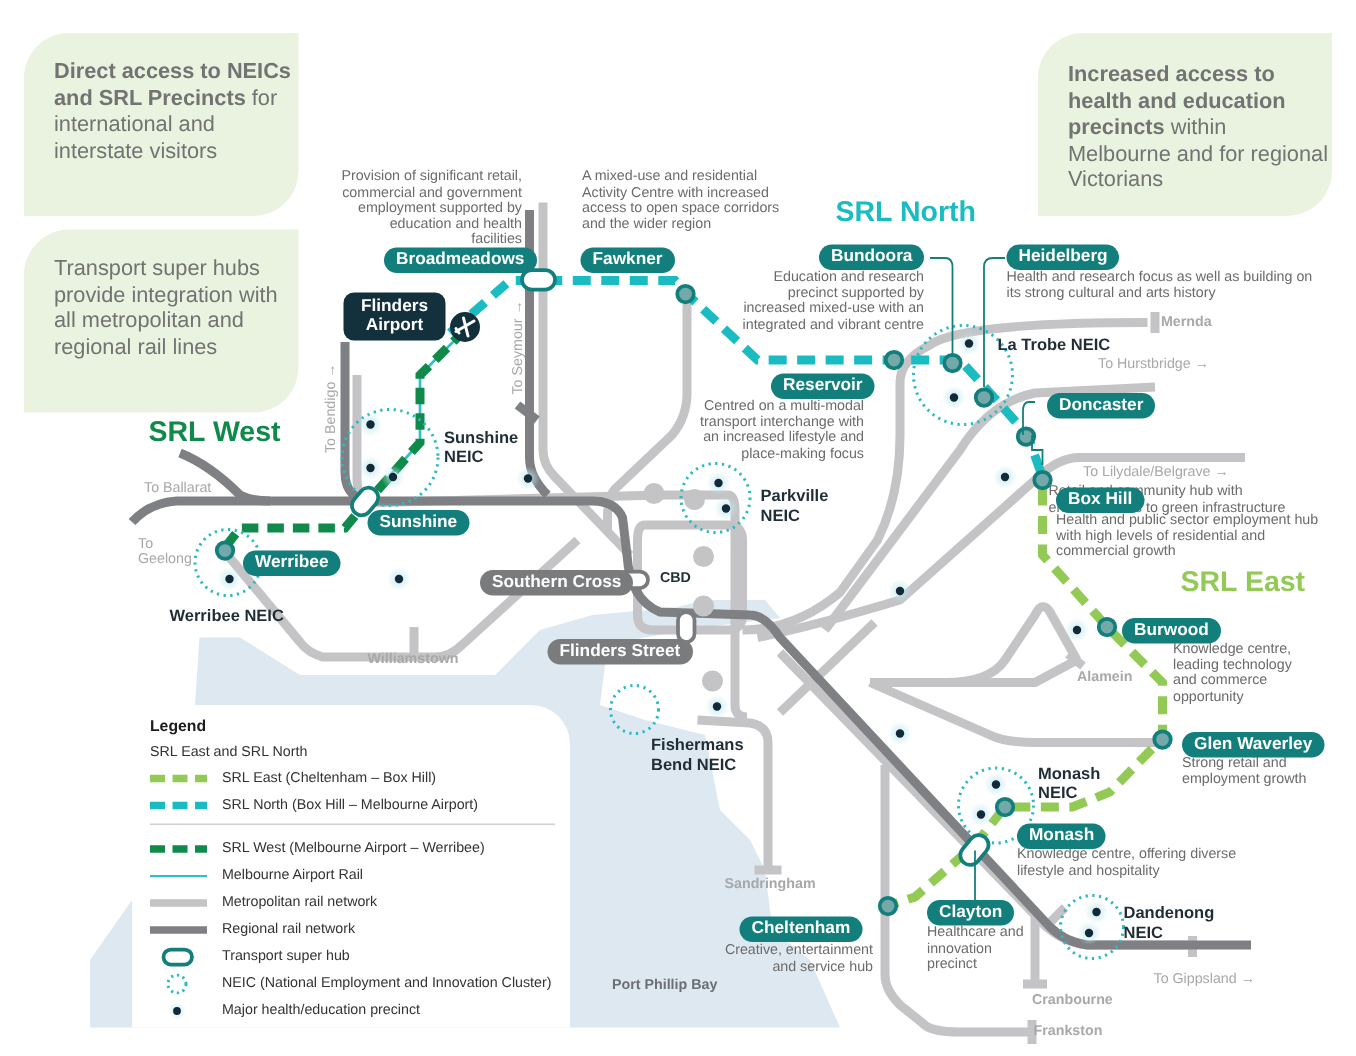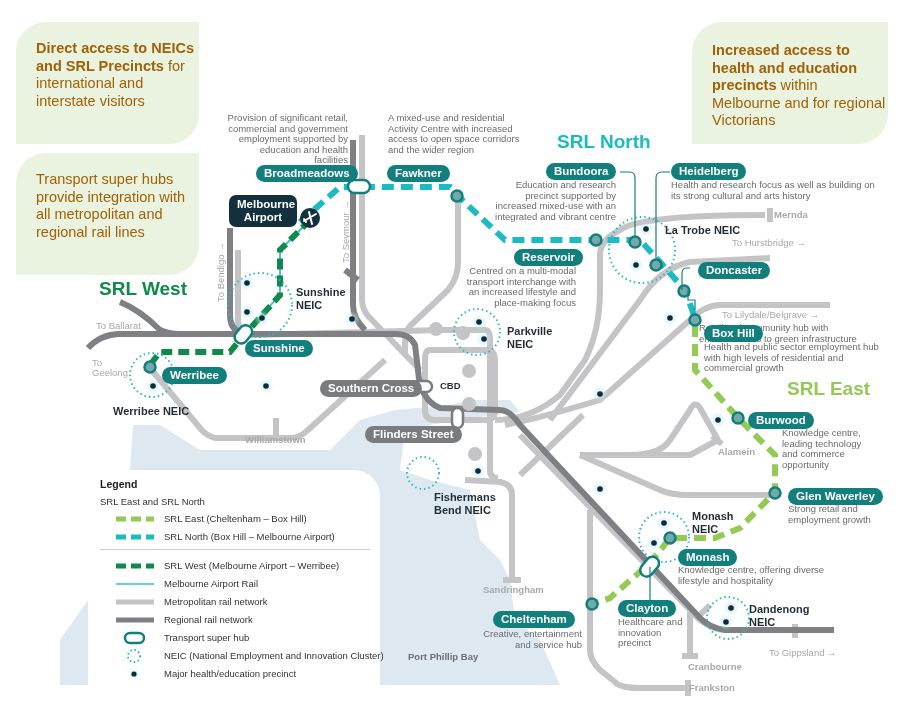--- a/index.html
+++ b/index.html
@@ -1,36 +1,36 @@
 <!DOCTYPE html>
 <html><head>
 <meta charset="utf-8">
 <style>
   html, body { margin: 0; padding: 0; background: #ffffff; }
   body { width: 904px; height: 704px; position: relative; overflow: hidden; font-family: "Liberation Sans", sans-serif; }
   #map { position: absolute; left: 0; top: 0; width: 904px; height: 704px; }
-  .callout { position: absolute; background: #e9f3df; color: #a16207; font-size: 14.5px; line-height: 17.5px; box-sizing: border-box; }
+  .callout { position: absolute; background: #e9f3df; color: #737373; font-size: 14.5px; line-height: 17.5px; box-sizing: border-box; }
   #callout-1 { left: 16px; top: 22px; width: 183px; height: 122px; padding: 18px 0 0 20px; border-radius: 30px 0 30px 0; }
   #callout-2 { left: 16px; top: 153px; width: 183px; height: 122px; padding: 18px 0 0 20px; border-radius: 30px 0 30px 0; }
   #callout-3 { left: 692px; top: 22px; width: 196px; height: 122px; padding: 20px 0 0 20px; border-radius: 30px 0 30px 0; }
   .callout .bold { font-weight: 700; }
   .line-title { position: absolute; font-weight: 700; font-size: 19px; }
   .pill { position: absolute; height: 17px; line-height: 17px; padding: 0 8px; border-radius: 9px; color: #fff; font-weight: 700; font-size: 11.5px; white-space: nowrap; background: #137f7d; }
   .pill.dark { background: #13313c; text-align: center; line-height: 13px; height: auto; padding: 3px 8px; border-radius: 7px; }
   .pill.grey { background: #7a7b7d; }
   .desc { position: absolute; font-size: 9.5px; line-height: 10.5px; color: #6b6b6b; }
   .desc.r { text-align: right; }
   .neic { position: absolute; font-weight: 700; font-size: 11px; line-height: 13px; color: #1f2d35; }
   .term { position: absolute; font-size: 9.5px; color: #a8a8a8; white-space: nowrap; }
   .term.b { font-weight: 700; }
   .vtext { position: absolute; font-size: 9.5px; color: #a8a8a8; transform: rotate(-90deg); transform-origin: left top; white-space: nowrap; }
   #legend { position: absolute; left: 88px; top: 470px; width: 292px; height: 215px; background: #ffffff; border-radius: 0 26px 0 0; }
   .lg-title { position: absolute; left: 12px; top: 8px; font-weight: 700; font-size: 10.5px; color: #1c1c1c; }
   .lg-sub { position: absolute; left: 12px; top: 26px; font-size: 9.5px; color: #333; }
-  .lg-row { position: absolute; left: 28px; height: 14px; width: 280px; }
+  .lg-row { position: absolute; left: 12px; height: 14px; width: 280px; }
   .lg-row .sw { position: absolute; left: 0; top: 0; width: 40px; height: 14px; }
   .lg-row .lbl { position: absolute; left: 48px; top: 1px; font-size: 9.5px; color: #333; white-space: nowrap; }
   .lg-divider { position: absolute; left: 12px; top: 79px; width: 270px; height: 1px; background: #cfcfcf; }
   .bay-label { position: absolute; font-weight: 700; font-size: 9.5px; color: #6b6f74; }
   .cbd-label { position: absolute; font-weight: 700; font-size: 9.5px; color: #1f2d35; }
 </style>
 </head>
 <body>
 
 <svg id="map" viewBox="0 0 904 704" xmlns="http://www.w3.org/2000/svg">
@@ -273,21 +273,21 @@
 <div class="pill" style="left:514px;top:249px;">Reservoir</div>
 <div class="pill" style="left:698px;top:262px;">Doncaster</div>
 <div class="pill" style="left:704px;top:325px;">Box Hill</div>
 <div class="pill" style="left:748px;top:412px;">Burwood</div>
 <div class="pill" style="left:788px;top:488px;">Glen Waverley</div>
 <div class="pill" style="left:678px;top:549px;">Monash</div>
 <div class="pill" style="left:618px;top:600px;">Clayton</div>
 <div class="pill" style="left:493px;top:611px;">Cheltenham</div>
 <div class="pill" style="left:245px;top:340px;">Sunshine</div>
 <div class="pill" style="left:162px;top:367px;">Werribee</div>
-<div class="pill dark" style="left:229px;top:195px;width:52px;white-space:normal;">Melbourne Airport</div>
+<div class="pill dark" style="left:229px;top:195px;width:52px;white-space:normal;">Flinders Airport</div>
 <div class="pill grey" style="left:320px;top:380px;">Southern Cross</div>
 <div class="pill grey" style="left:365px;top:426px;">Flinders Street</div>
 <div class="cbd-label" style="left:440px;top:380px;">CBD</div>
 
 <div class="neic" style="left:296px;top:286px;width:50px;">Sunshine NEIC</div>
 <div class="neic" style="left:113px;top:405px;">Werribee NEIC</div>
 <div class="neic" style="left:507px;top:325px;width:45px;">Parkville NEIC</div>
 <div class="neic" style="left:665px;top:224px;">La Trobe NEIC</div>
 <div class="neic" style="left:434px;top:491px;width:70px;">Fishermans Bend NEIC</div>
 <div class="neic" style="left:692px;top:510px;width:45px;">Monash NEIC</div>

